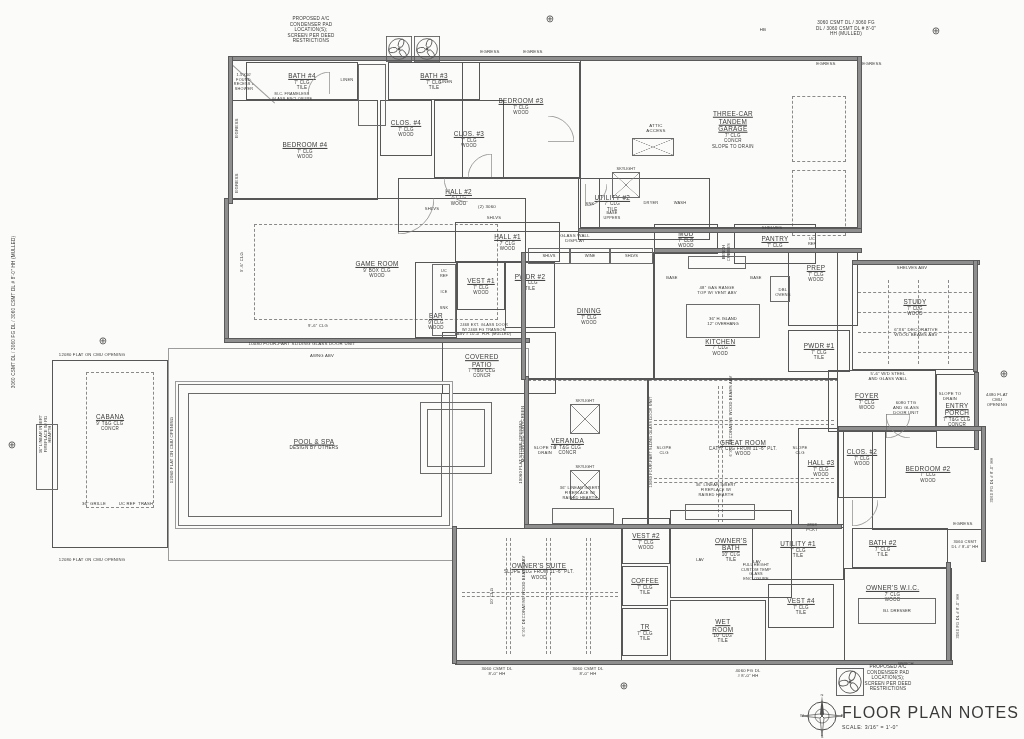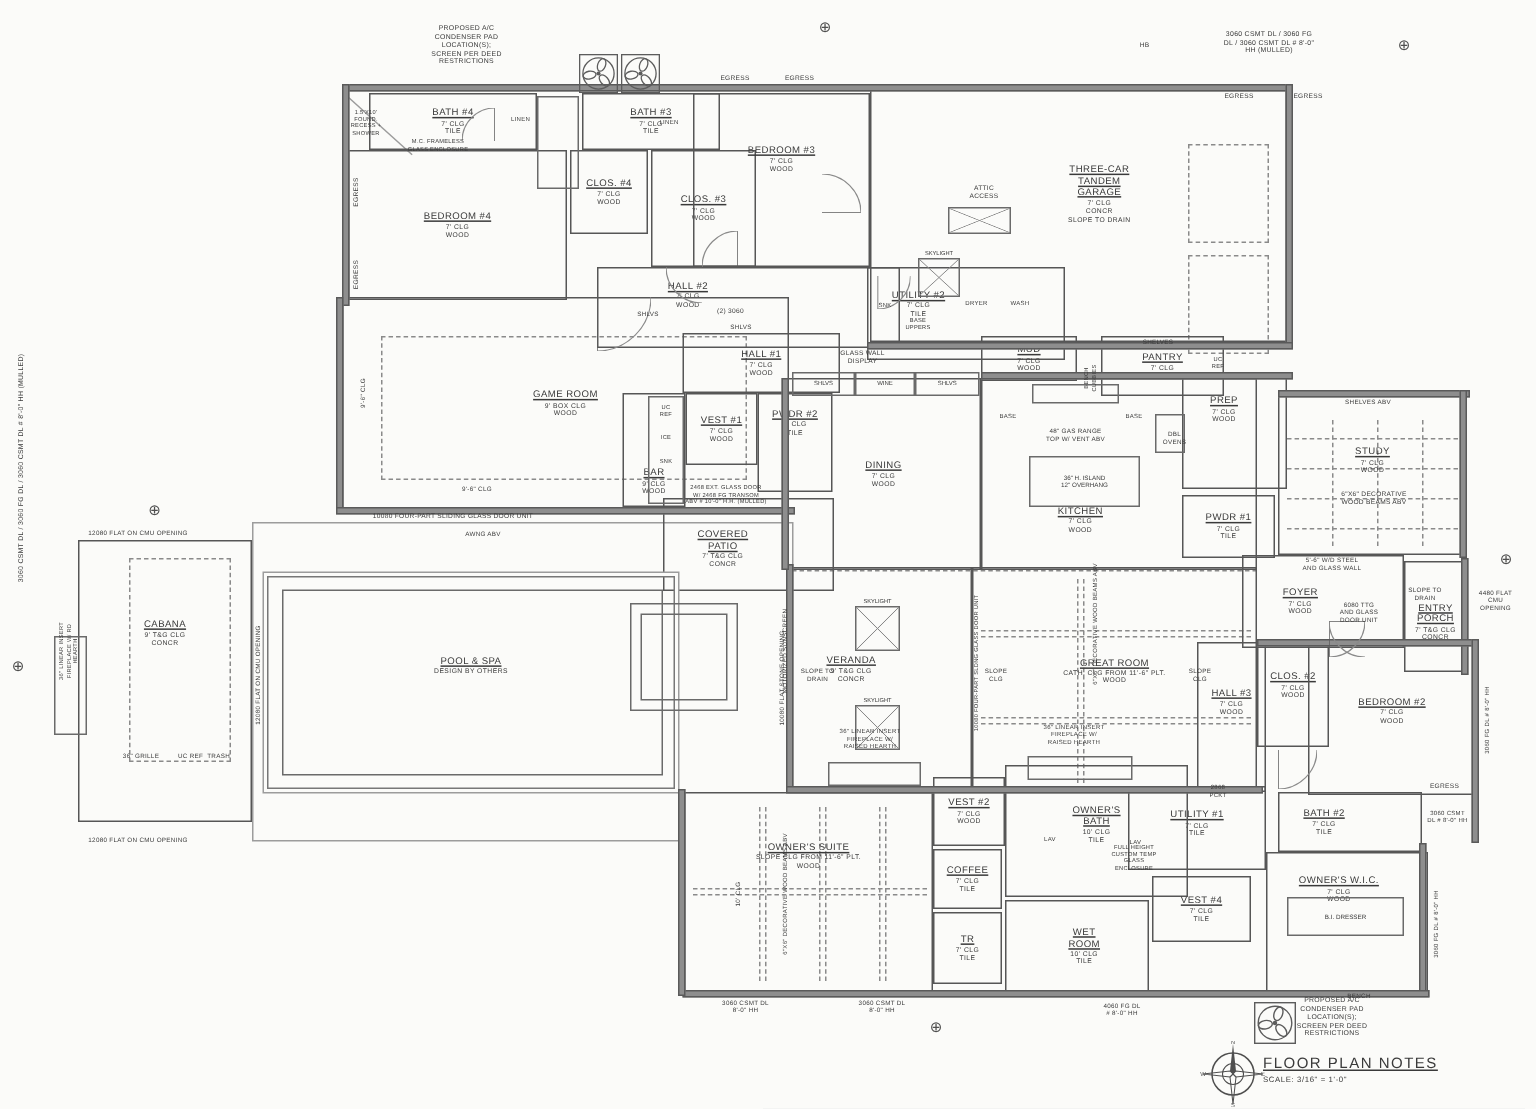--- a/index.html
+++ b/index.html
@@ -24,21 +24,21 @@
   .srect{border:1px solid #6a6a6a;}
   .srect .rl{position:absolute;left:50%;top:50%;transform:translate(-50%,-50%);
              white-space:pre;text-align:center;line-height:1.2;}
   .sky{border:1px solid #6a6a6a;background:
        linear-gradient(to top right, transparent calc(50% - .5px), #8a8a8a 50%, transparent calc(50% + .5px)),
        linear-gradient(to bottom right, transparent calc(50% - .5px), #8a8a8a 50%, transparent calc(50% + .5px));}
   .skylab{position:absolute;font-size:3.8px;transform:translate(-50%,-100%);white-space:pre;}
   .marker{position:absolute;transform:translate(-50%,-50%);font-size:10px;color:#4f4f4f;}
   .pool{border:1px solid #777;box-shadow:0 0 0 2px #fbfbf9, 0 0 0 3px #9c9c9c;}
   #titleblock{position:absolute;left:842px;top:704px;}
-  #fp-title{font-size:10px;letter-spacing:1px;text-decoration:underline;color:#3a3a3a;}
+  #fp-title{font-size:16px;letter-spacing:1px;color:#3a3a3a;}
   #fp-scale{font-size:5.2px;margin-top:2px;letter-spacing:.4px;}
 </style>
 </head>
 <body>
 
 <div id="sheet">
   <div id="titleblock">
     <div id="fp-title">FLOOR PLAN NOTES</div>
     <div id="fp-scale">SCALE: 3/16" = 1'-0"</div>
   </div>

